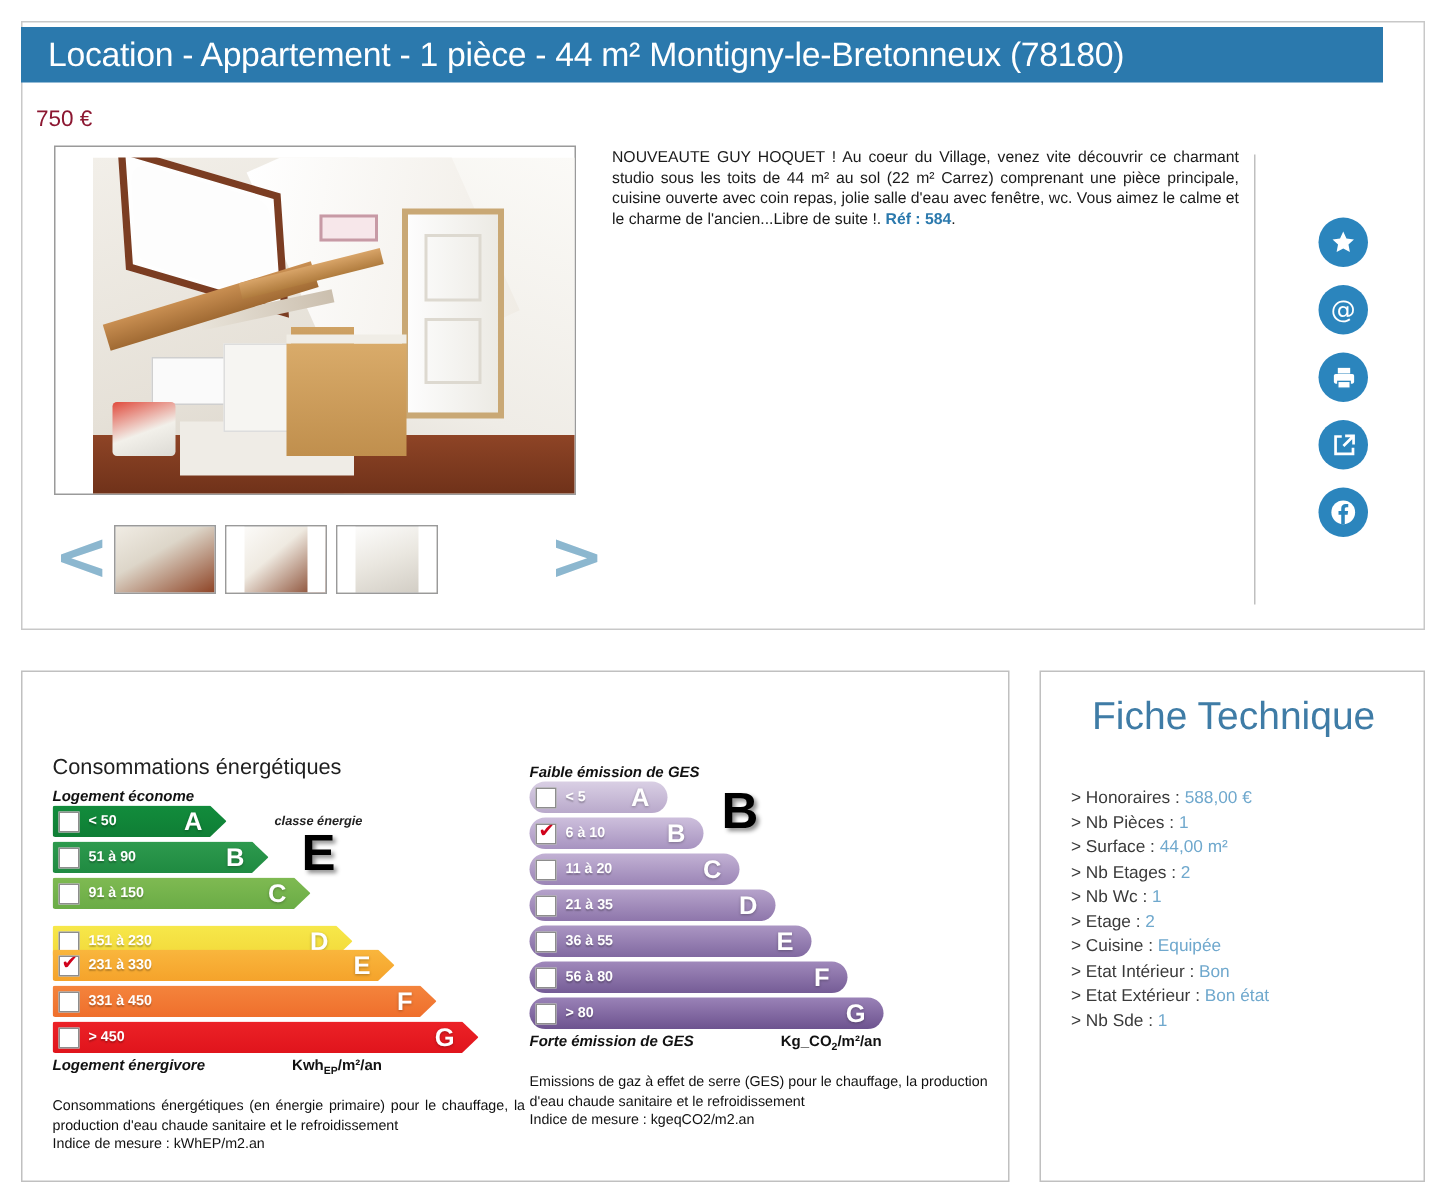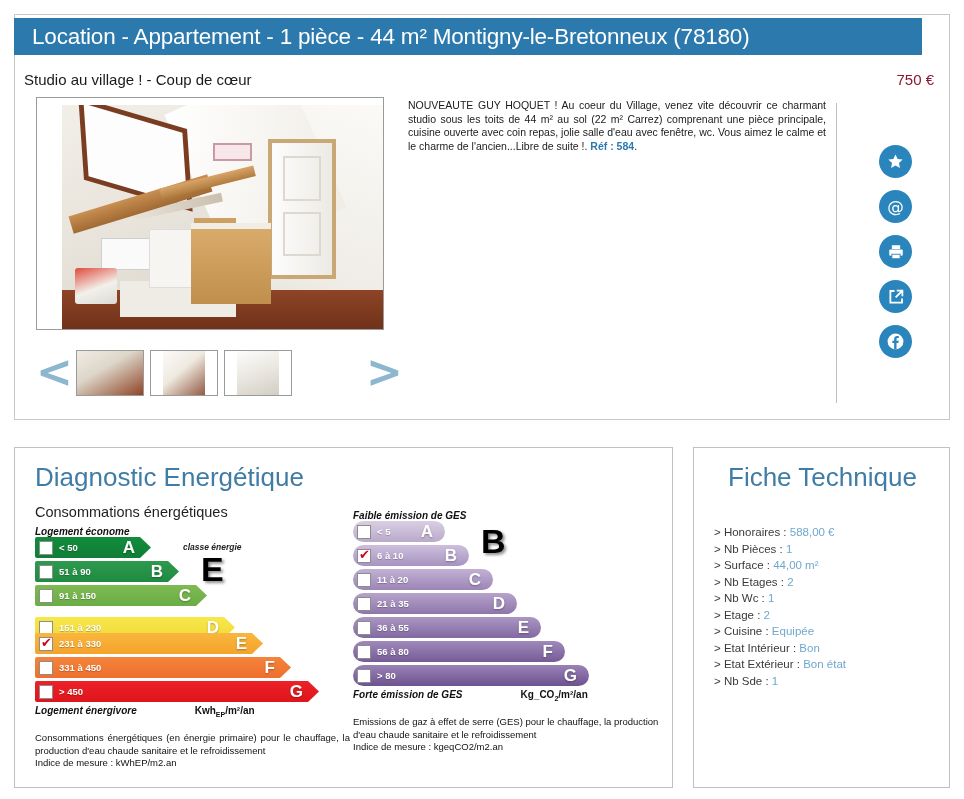--- a/index.html
+++ b/index.html
@@ -219,21 +219,20 @@
 
 <div class="page">
 
   <div class="listing-card"></div>
 
   <div class="title-bar">
     <span class="title-text">Location - Appartement - 1 pièce - 44 m² Montigny-le-Bretonneux (78180)</span>
   </div>
 
   <div class="subtitle-row">
-    <span class="subtitle-text">Studio au village !  - Coup de cœur</span>
     <span class="price-text">750 €</span>
   </div>
 
   <div class="photo-frame">
     <div class="photo-inner">
       <div class="ph-wall-left"></div>
       <div class="ph-wall-right"></div>
       <div class="ph-slope"></div>
       <div class="ph-skylight"></div>
       <div class="ph-shelf"></div>
@@ -302,21 +301,20 @@
     </div>
     <div class="act-icon">
       <svg width="19" height="19" viewBox="0 0 24 24">
         <circle cx="12" cy="12" r="10" fill="#fff"></circle>
         <path fill="#2b85bd" d="M13.3 22v-8h2.4l.4-3h-2.8V9.2c0-.9.3-1.5 1.5-1.5h1.4V5.1c-.3 0-1.2-.1-2.2-.1-2.2 0-3.7 1.3-3.7 3.8V11H8v3h2.3v8z"></path>
       </svg>
     </div>
   </div>
 
   <div class="dpe-panel">
-    <div class="panel-head">Diagnostic Energétique</div>
 
     <div class="dpe-left">
       <div class="col-title">Consommations énergétiques</div>
       <div class="scale-wrap">
         <div class="scale-topnote">Logement économe</div>
         <div class="bars" id="energy-bars">
             <div class="bar">
               <div class="bar-shape" style="width: 116px; background: linear-gradient(rgb(18, 140, 60), rgb(15, 126, 53));">
                 <div class="cbox"></div>
                 <span class="bar-range">&lt; 50</span>

